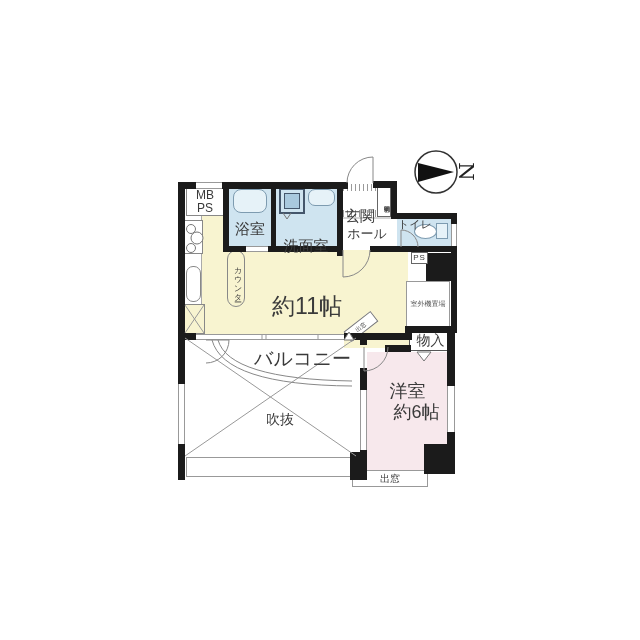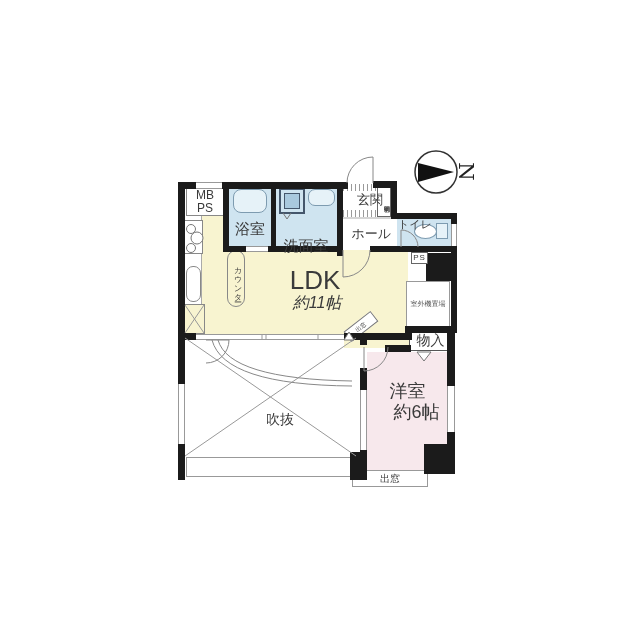--- a/index.html
+++ b/index.html
@@ -129,29 +129,29 @@
       <polygon points="418,163 418,182 454,172" fill="#111"></polygon>
     </g>
   </svg>
 
   <div class="lbl" style="left:453px;top:160px;width:24px;font-size:21px;font-family:'DejaVu Serif',serif;transform:rotate(90deg);color:#222;">N</div>
 
   <div class="lbl" style="left:186px;top:189px;width:38px;font-size:12px;">MB</div>
   <div class="lbl" style="left:186px;top:202px;width:38px;font-size:12px;">PS</div>
   <div class="lbl" style="left:229px;top:221px;width:42px;font-size:15px;">浴室</div>
   <div class="lbl" style="left:274px;top:238px;width:64px;font-size:15px;">洗面室</div>
-  <div class="lbl" style="left:343px;top:193px;width:34px;font-size:13px;padding-left:10px;">玄関</div>
+  <div class="lbl" style="left:343px;top:208px;width:34px;font-size:15px;">玄関</div>
   <div class="lbl vtext" style="left:378px;top:186px;width:12px;height:30px;font-size:6px;letter-spacing:0;">玄関収納</div>
-  <div class="lbl" style="left:343px;top:227px;width:48px;font-size:13px;text-align:right;">ホール</div>
+  <div class="lbl" style="left:343px;top:227px;width:48px;font-size:13px;">ホール</div>
   <div class="lbl" style="left:396px;top:218px;width:38px;font-size:11px;">トイレ</div>
   <div class="lbl" style="left:411px;top:254px;width:17px;font-size:8px;letter-spacing:1px;">PS</div>
   <div class="lbl" style="left:404px;top:300px;width:48px;font-size:7px;color:#555;">室外機置場</div>
-  <div class="lbl" style="left:250px;top:266px;width:130px;font-size:26px;">LDK</div>
-  <div class="lbl" style="left:252px;top:294px;width:130px;font-size:16px;font-style:italic;">約11帖</div>
+  <div class="lbl" style="left:242px;top:294px;width:130px;font-size:23px;">約11帖</div>
   <div class="lbl vtext" style="left:231px;top:255px;width:10px;height:48px;font-size:8px;letter-spacing:0;">カウンター</div>
+  <div class="lbl" style="left:240px;top:349px;width:125px;font-size:19px;">バルコニー</div>
   <div class="lbl" style="left:250px;top:412px;width:60px;font-size:14px;">吹抜</div>
   <div class="lbl" style="left:367px;top:382px;width:81px;font-size:18px;">洋室</div>
   <div class="lbl" style="left:367px;top:403px;width:99px;font-size:18px;">約6帖</div>
   <div class="lbl" style="left:409px;top:333px;width:43px;font-size:14px;">物入</div>
   <div class="lbl" style="left:352px;top:473px;width:76px;font-size:10px;">出窓</div>
   <div class="lbl" style="left:347px;top:324px;width:28px;font-size:6px;transform:rotate(-38deg);color:#555;">出窓</div>
 
 </div>
 
 </body></html>

